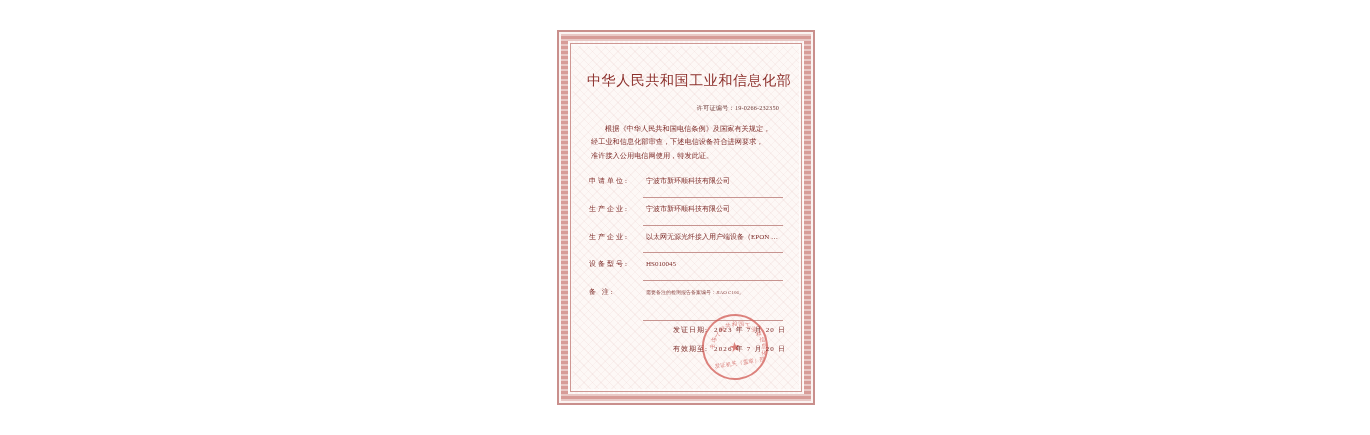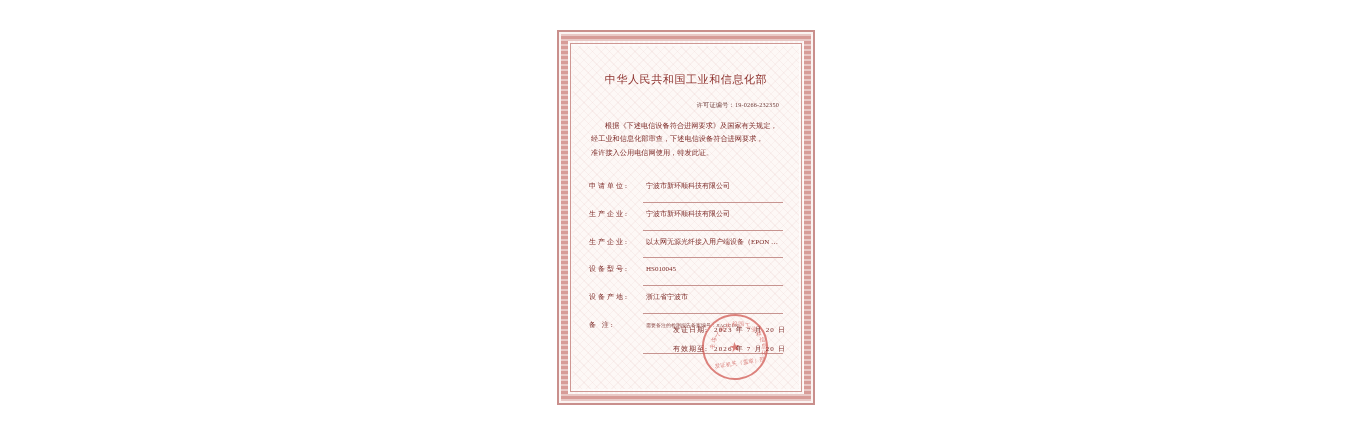--- a/index.html
+++ b/index.html
@@ -95,21 +95,21 @@
       repeating-linear-gradient(-45deg, rgba(210,150,148,0.08) 0 1px, rgba(255,255,255,0) 1px 6px);
     pointer-events: none;
   }
   .content {
     position: relative;
     padding: 12px 14px 0 14px;
     color: #8a2b28;
   }
   .ministry {
     text-align: center;
-    font-size: 11px;
+    font-size: 14px;
     letter-spacing: 0.6px;
     color: #8c2f2b;
     margin-top: 14px;
     white-space: nowrap;
   }
   .main-title {
     text-align: center;
     font-size: 17px;
     font-weight: bold;
     letter-spacing: 1.2px;
@@ -133,21 +133,21 @@
     text-align: justify;
     padding: 0 4px;
   }
   .body-text p {
     margin: 0;
   }
   .body-text .indent {
     text-indent: 14px;
   }
   .fields {
-    margin-top: 22px;
+    margin-top: 14px;
     padding: 0 2px;
   }
   .field-row {
     display: flex;
     align-items: baseline;
     font-size: 7px;
     color: #7d2b28;
     line-height: 1.4;
     margin-bottom: 7px;
   }
@@ -261,21 +261,21 @@
 
     <div class="paper">
       <div class="content">
 
         <div class="ministry">中华人民共和国工业和信息化部</div>
 
 
         <div class="license-no">许可证编号：19-0266-232350</div>
 
         <div class="body-text">
-          <p class="indent">根据《下述电信设备符合进网要求》及国家有关规定，</p>
+          <p class="indent">根据《中华人民共和国电信条例》及国家有关规定，</p>
           <p>经工业和信息化部审查，下述电信设备符合进网要求，</p>
           <p>准许接入公用电信网使用，特发此证。</p>
         </div>
 
         <div class="fields">
 
           <div class="field-row">
             <span class="field-label">申请单位:</span>
             <span class="field-value">宁波市新环顺科技有限公司</span>
           </div>
@@ -288,24 +288,20 @@
           <div class="field-row">
             <span class="field-label">生产企业:</span>
             <span class="field-value">以太网无源光纤接入用户端设备（EPON ONU）</span>
           </div>
 
           <div class="field-row">
             <span class="field-label">设备型号:</span>
             <span class="field-value">HS010045</span>
           </div>
 
-          <div class="field-row">
-            <span class="field-label">设备产地:</span>
-            <span class="field-value">浙江省宁波市</span>
-          </div>
 
           <div class="field-row note">
             <span class="field-label">备    注:</span>
             <span class="field-value">需要备注的检测报告备案编号：JIAO C106。</span>
           </div>
 
           <div class="note-lines">
             <div class="note-line"></div>
           </div>
 

